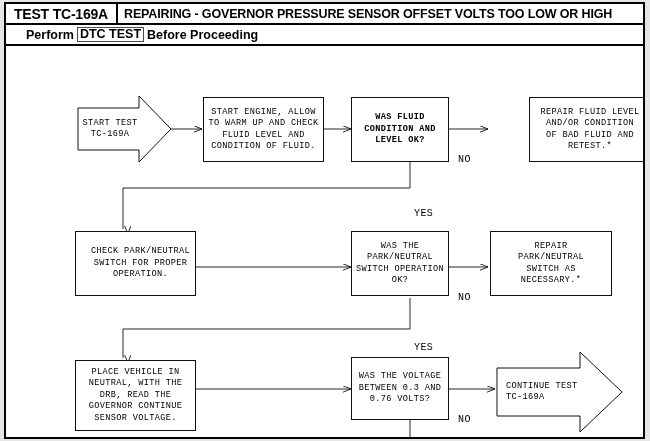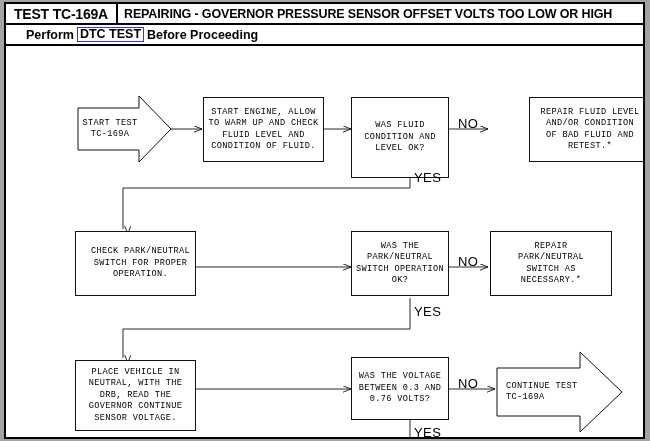--- a/index.html
+++ b/index.html
@@ -11,21 +11,21 @@
     width: 650px;
     height: 441px;
     font-family: "Liberation Sans", sans-serif;
     overflow: hidden;
   }
 
   #page {
     position: relative;
     width: 650px;
     height: 441px;
-    background: #a3a3a3;
+    background: #e5e5e5;
   }
 
   
   .header-band {
     position: absolute;
     left: 4px;
     top: 2px;
     width: 641px;
     height: 23px;
     border: 2px solid #000;
@@ -151,25 +151,26 @@
   .arrow-node .arrow-label {
     position: absolute;
     display: flex;
     align-items: center;
   }
   .arrow-node.center .arrow-label { justify-content: center; text-align: center; }
   .arrow-node.leftal .arrow-label { justify-content: flex-start; text-align: left; }
 
   .edge-label {
     position: absolute;
-    font-family: Liberation Sans, sans-serif;
-    font-size: 13px;
+    font-family: Liberation Mono, monospace;
+    font-size: 10px;
     letter-spacing: 0.4px;
     color: #000;
     white-space: nowrap;
+    margin-top: 38px;
   }
 </style>
 </head>
 <body>
 
 <div id="page">
 
   <div class="header-band">
     <div class="header-testid">TEST TC-169A</div>
     <div class="header-title">REPAIRING - GOVERNOR PRESSURE SENSOR OFFSET VOLTS TOO LOW OR HIGH</div>
@@ -223,21 +224,21 @@
       </svg>
       <div class="arrow-label" style="left:2px; top:0; width:62px; height:68px;">START TEST
 TC-169A</div>
     </div>
 
     <div class="node" style="left:197px; top:51px; width:121px; height:65px;">START ENGINE, ALLOW
 TO WARM UP AND CHECK
 FLUID LEVEL AND
 CONDITION OF FLUID.</div>
 
-    <div class="node" style="left:345px; top:51px; width:98px; height:81px;">WAS FLUID
+    <div class="node" style="left:345px; top:51px; width:98px; height:65px;font-weight:bold;">WAS FLUID
 CONDITION AND
 LEVEL OK?</div>
 
     <div class="node" style="left:484px; top:51px; width:122px; height:65px;margin-left:39px;">REPAIR FLUID LEVEL
 AND/OR CONDITION
 OF BAD FLUID AND
 RETEST.*</div>
 
     <div class="edge-label" style="left:452px; top:70px;">NO</div>
     <div class="edge-label" style="left:408px; top:124px;">YES</div>

